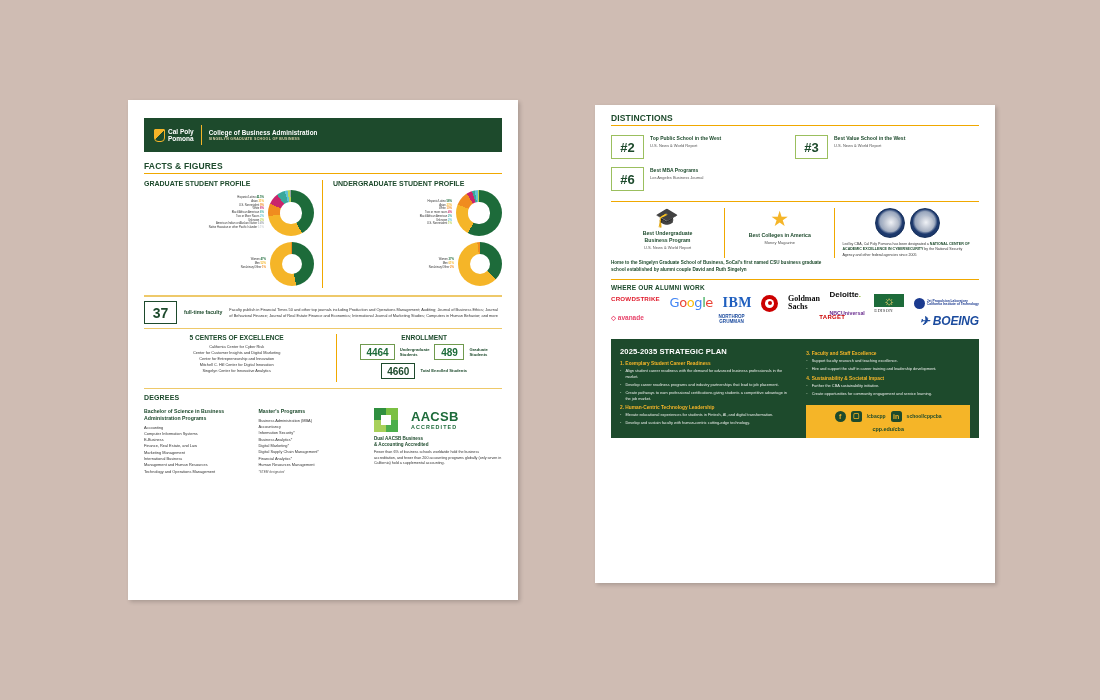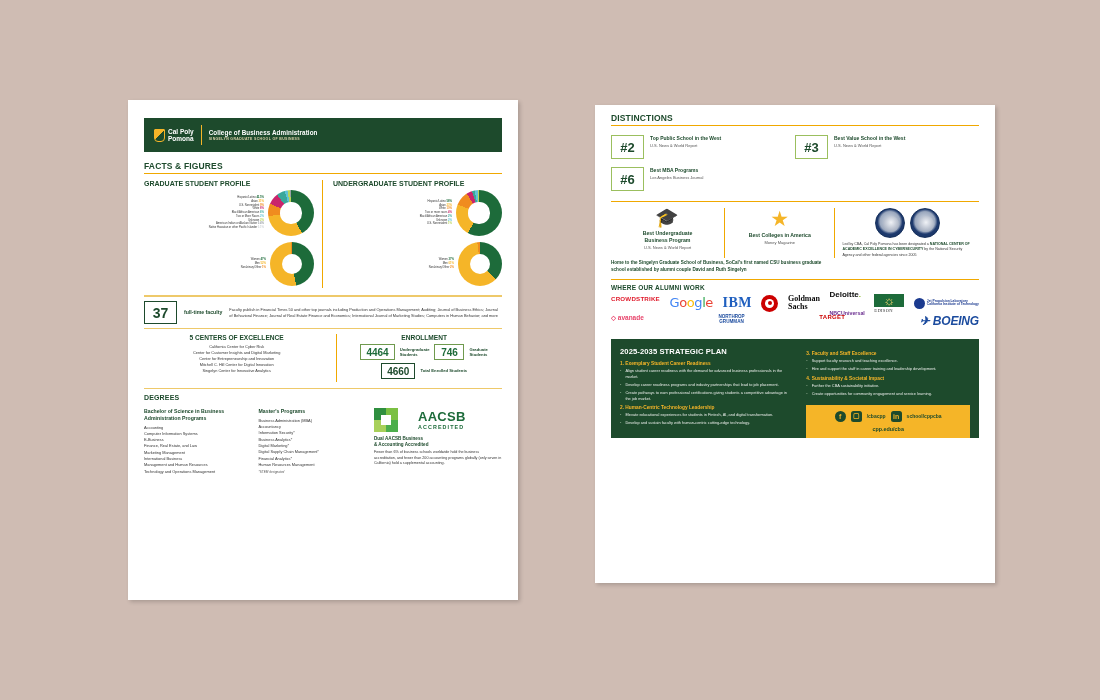--- a/index.html
+++ b/index.html
@@ -85,21 +85,21 @@
   .enr-lbl { color:#1d4a2c; font-size:4.2px; font-weight:bold; line-height:1.3; text-align:left; }
 
   .deg-wrap { margin: 7px 16px 0 16px; display:flex; }
   .deg-c1 { width:32%; }
   .deg-c2 { width:30%; }
   .deg-c3 { width:38%; padding-left:8px; }
   .deg-h { color:#1d4a2c; font-size:5.2px; font-weight:bold; line-height:1.3; margin-bottom:3px; }
   .deg-li { font-size:3.9px; line-height:1.62; color:#333; }
   .deg-note { font-size:3.1px; color:#555; margin-top:2px; font-style:italic; }
 
-  .aacsb-logo { display:flex; align-items:center; gap:20px; margin-bottom:4px; }
+  .aacsb-logo { display:flex; align-items:center; gap:13px; margin-bottom:4px; }
   .aacsb-mark {
     width:24px; height:24px; position:relative;
     background: conic-gradient(from 0deg, #7bc043 0deg 90deg, #4cae4c 90deg 180deg, #a8d05a 180deg 270deg, #2f8f3f 270deg 360deg);
   }
   .aacsb-mark::after {
     content:''; position:absolute; left:7px; top:7px; width:10px; height:10px; background:#fff;
   }
   .aacsb-t1 { color:#1d6b3a; font-size:13px; font-weight:bold; letter-spacing:.3px; line-height:1; }
   .aacsb-t2 { color:#1d6b3a; font-size:5.4px; font-weight:bold; letter-spacing:1.1px; margin-top:1px; }
   .aacsb-sub { color:#1d4a2c; font-size:4.6px; font-weight:bold; line-height:1.35; margin-bottom:2px; }
@@ -300,21 +300,21 @@
           <div class="coe-li">Center for Entrepreneurship and Innovation</div>
           <div class="coe-li">Mitchell C. Hill Center for Digital Innovation</div>
           <div class="coe-li">Singelyn Center for Innovative Analytics</div>
         </div>
     </div>
     <div class="coe-r">
       <div class="coe-h">ENROLLMENT</div>
       <div class="enr-row">
         <div class="enr-box">4464</div>
         <div class="enr-lbl">Undergraduate<br>Students</div>
-        <div class="enr-box">746</div>
+        <div class="enr-box">489</div>
         <div class="enr-lbl">Graduate<br>Students</div>
       </div>
       <div class="enr-row">
         <div class="enr-box dark">4660</div>
         <div class="enr-lbl">Total Enrolled Students</div>
       </div>
     </div>
   </div>
 
   <div class="rule-gold-l" style="margin:6px 16px 0 16px"></div>

